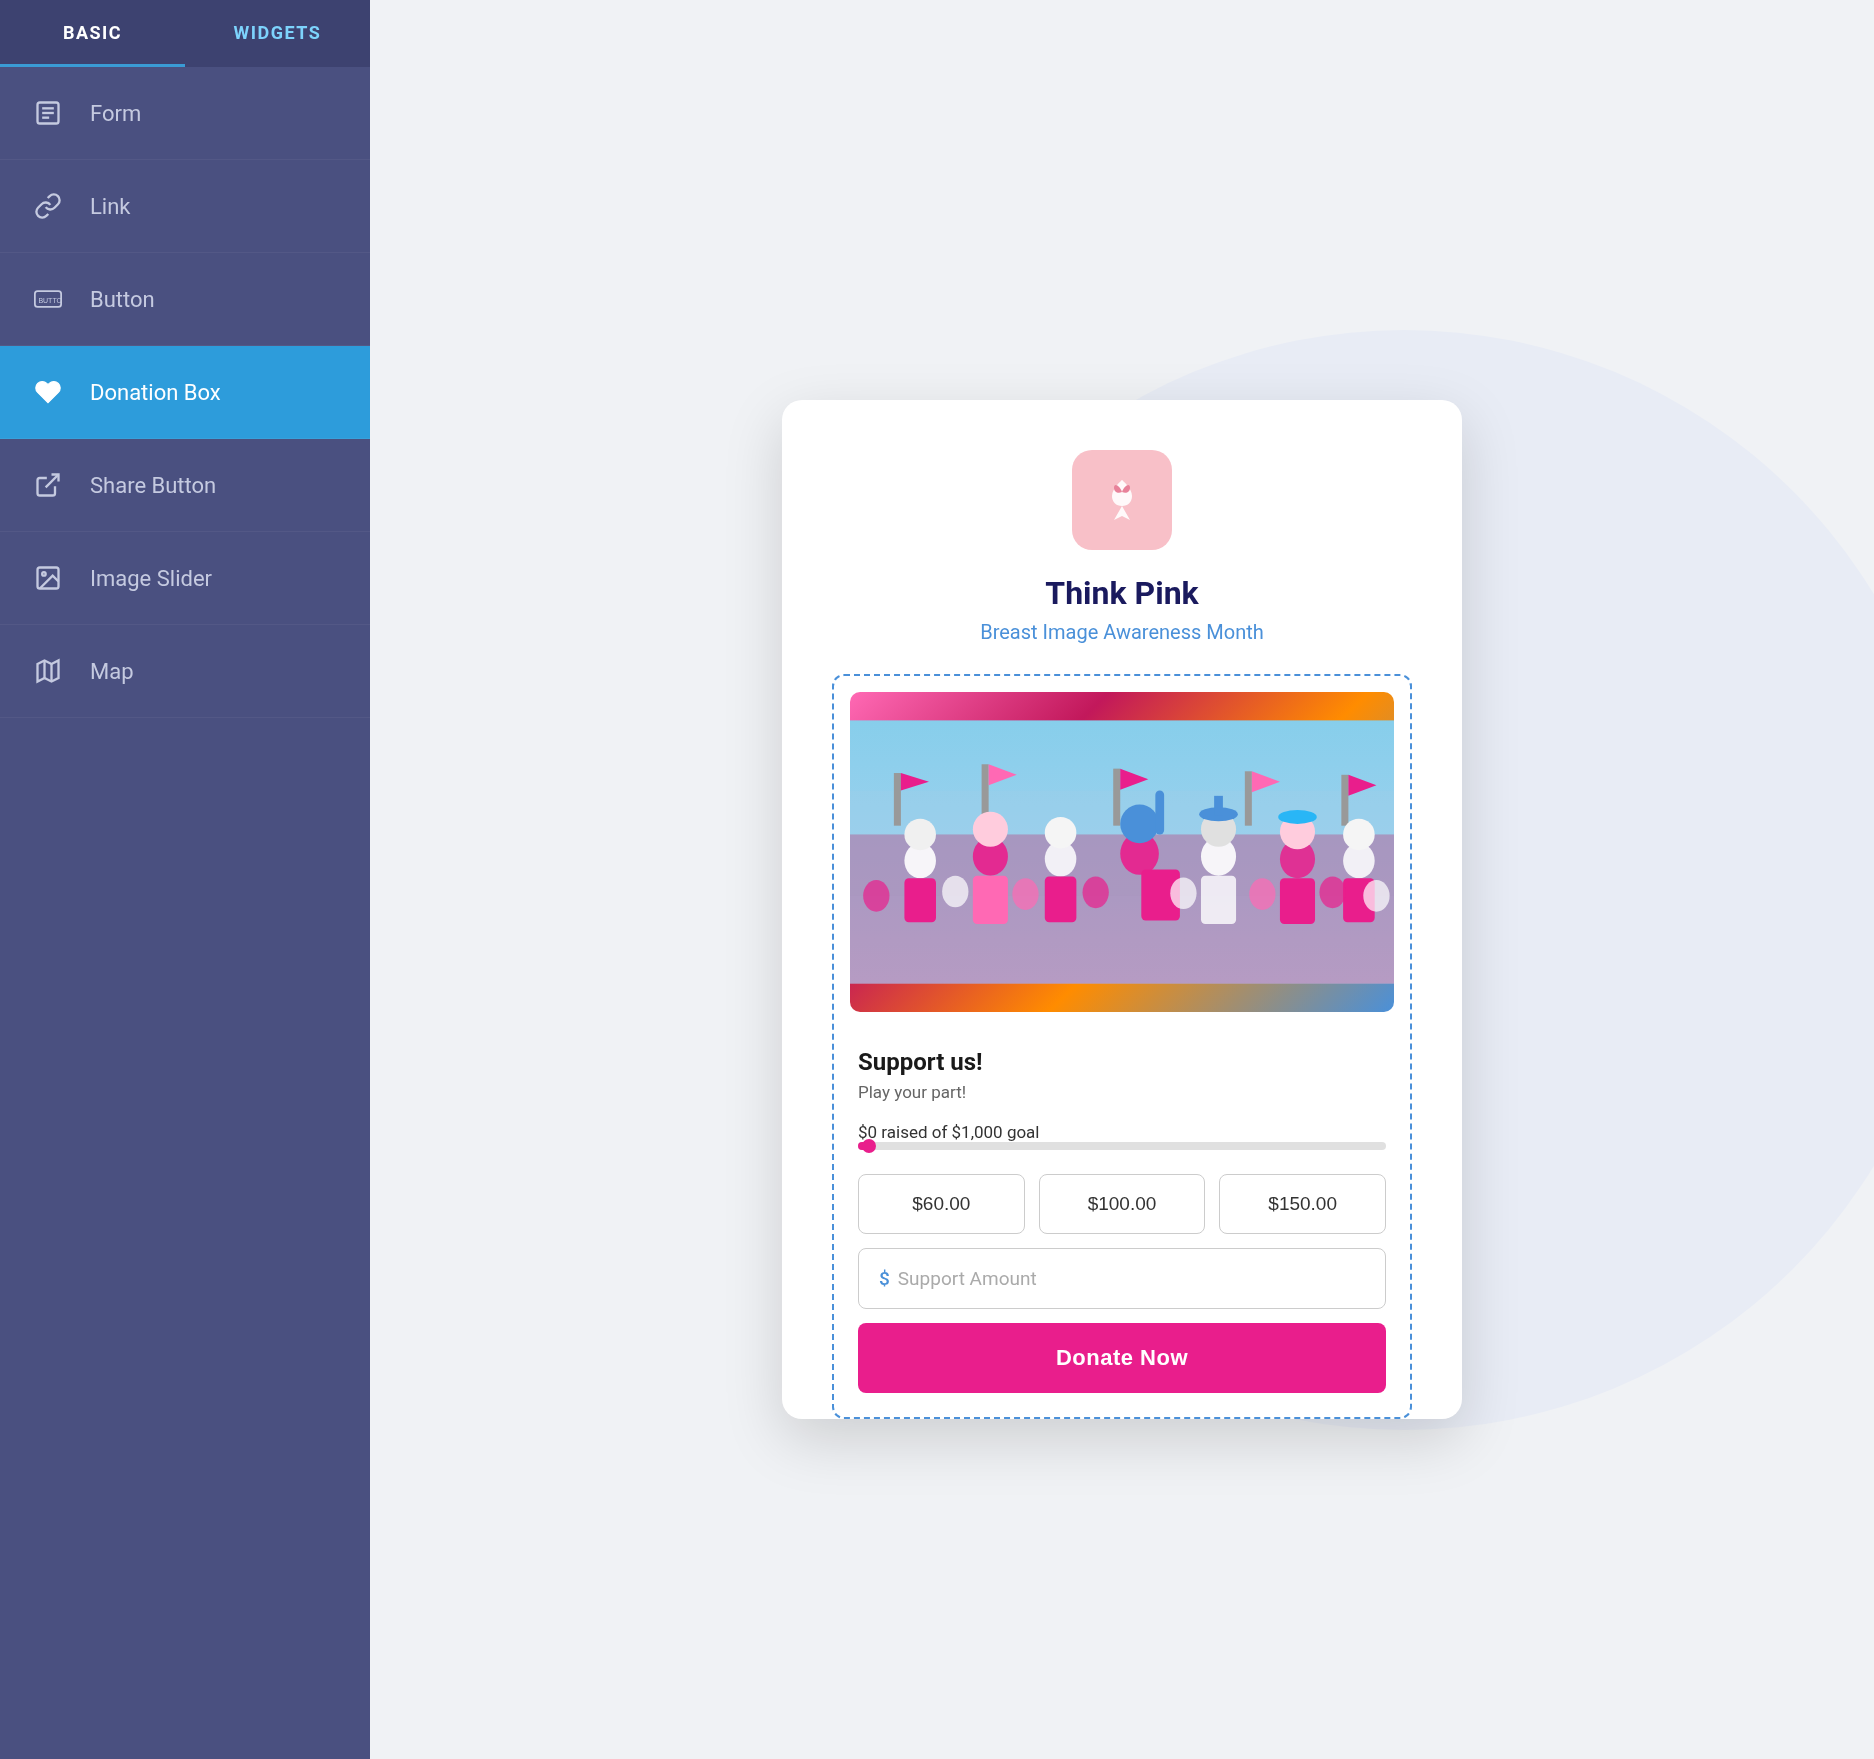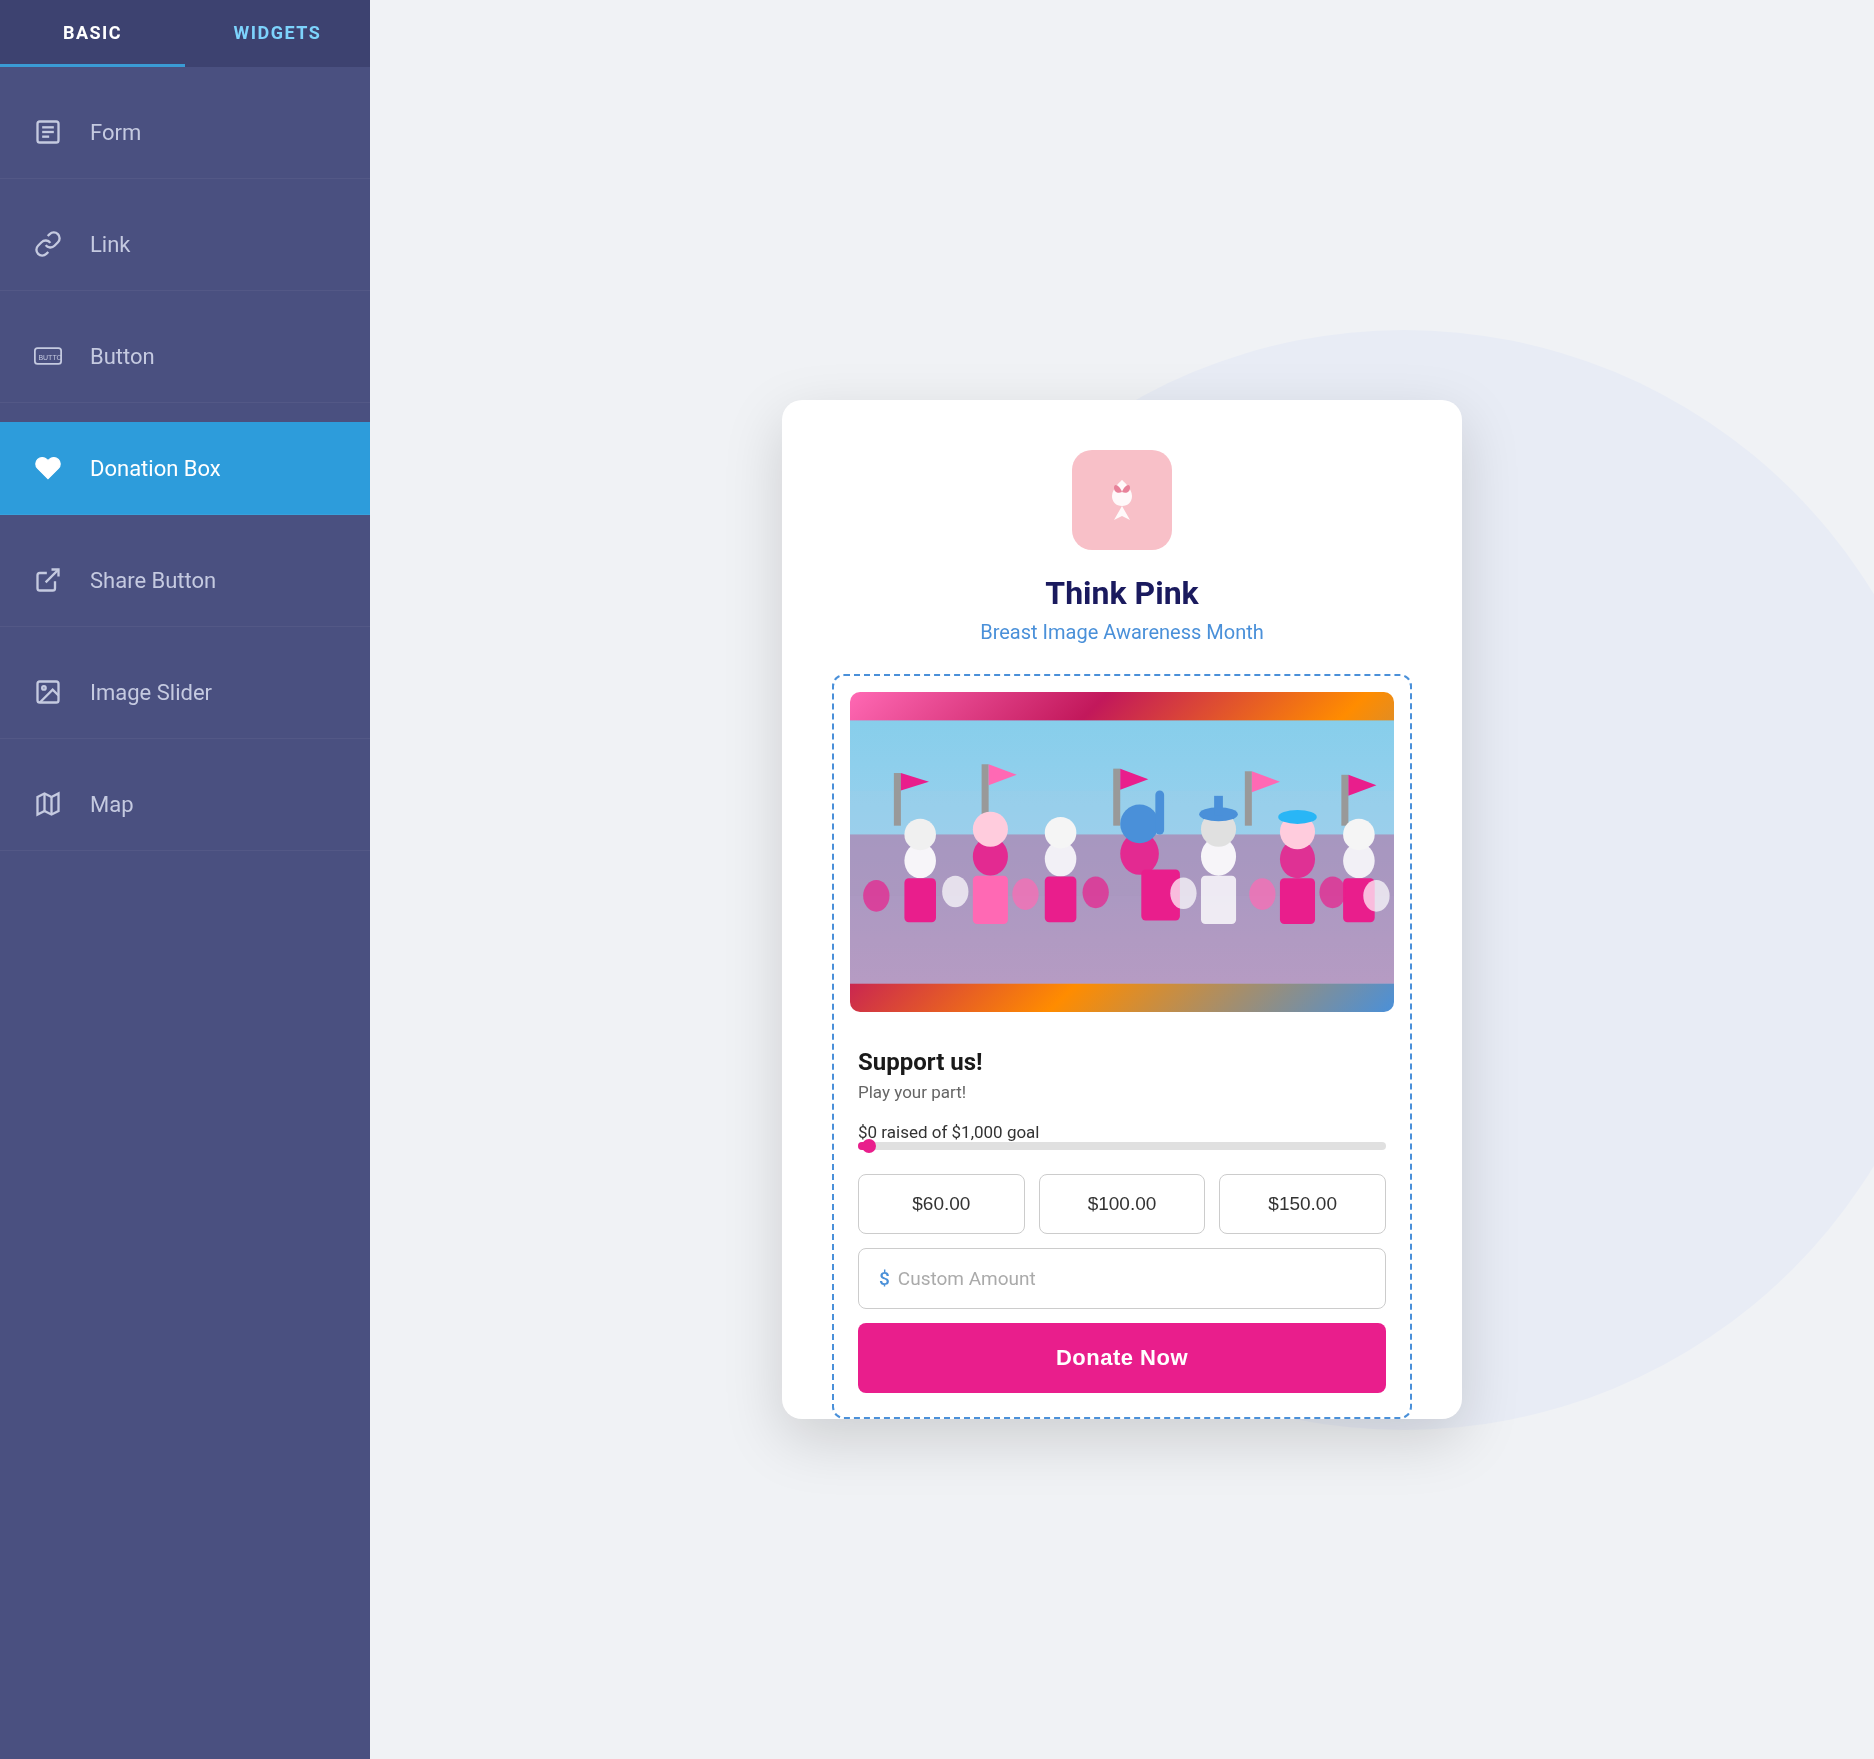--- a/index.html
+++ b/index.html
@@ -18,21 +18,20 @@
     
     .sidebar {
       width: 370px;
       height: 100%;
       background: #4a5080;
       display: flex;
       flex-direction: column;
       position: relative;
       z-index: 10;
       flex-shrink: 0;
-      gap: 19px;
     }
 
     .sidebar-tabs {
       display: flex;
       background: #3d4270;
       border-bottom: 2px solid #3d4270;
     }
 
     .sidebar-tab {
       flex: 1;
@@ -484,20 +483,20 @@
         </div>
 
         <div class="amount-buttons">
           <button class="amount-btn">$60.00</button>
           <button class="amount-btn">$100.00</button>
           <button class="amount-btn">$150.00</button>
         </div>
 
         <div class="custom-amount-wrapper">
           <span class="custom-amount-dollar">$</span>
-          <span class="custom-amount-text">Custom Amount</span>
+          <span class="custom-amount-text">Support Amount</span>
         </div>
 
         <button class="donate-btn">Donate Now</button>
       </div>
     </div>
   </div>
 </div>
 
 </body></html>

